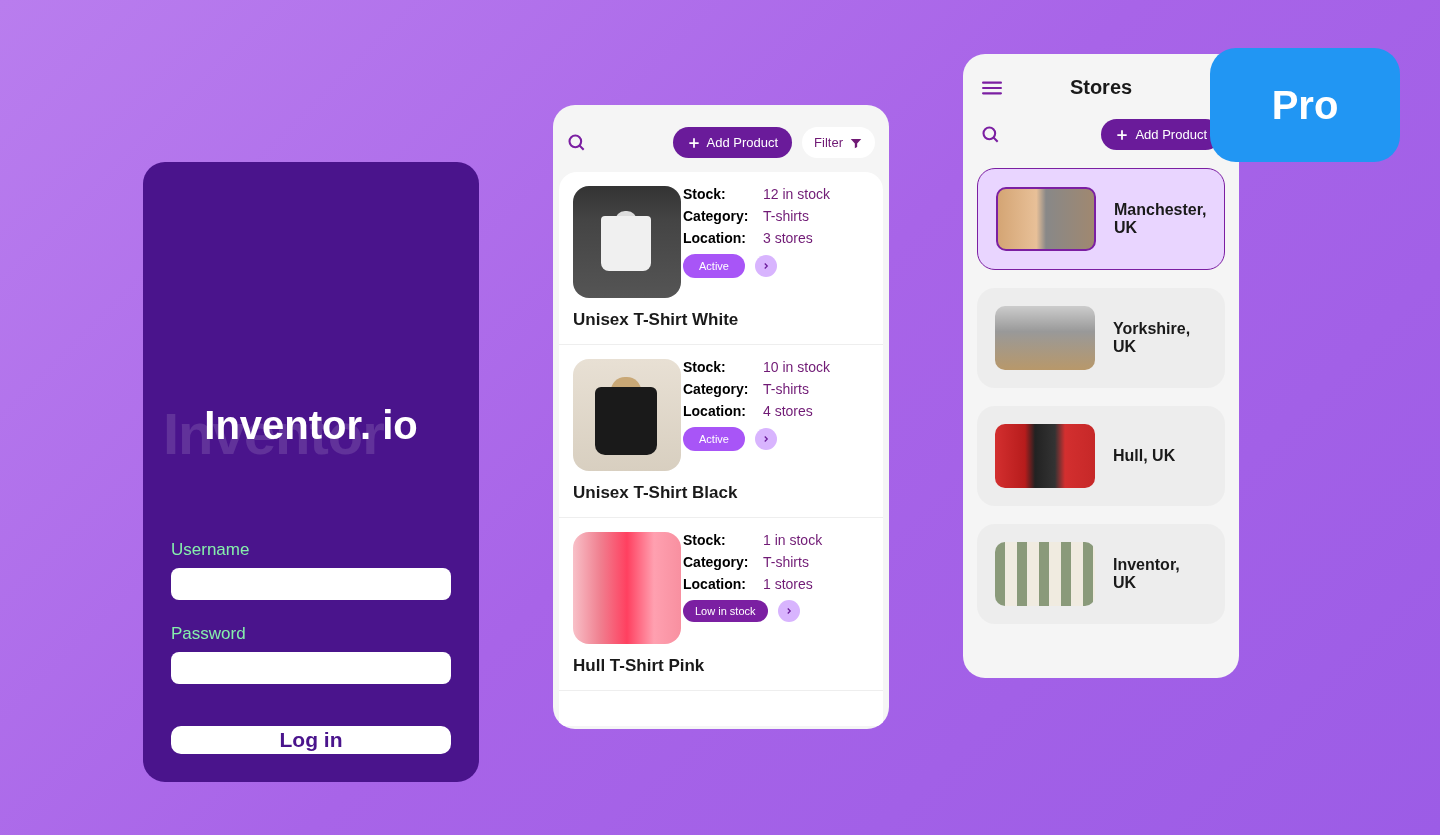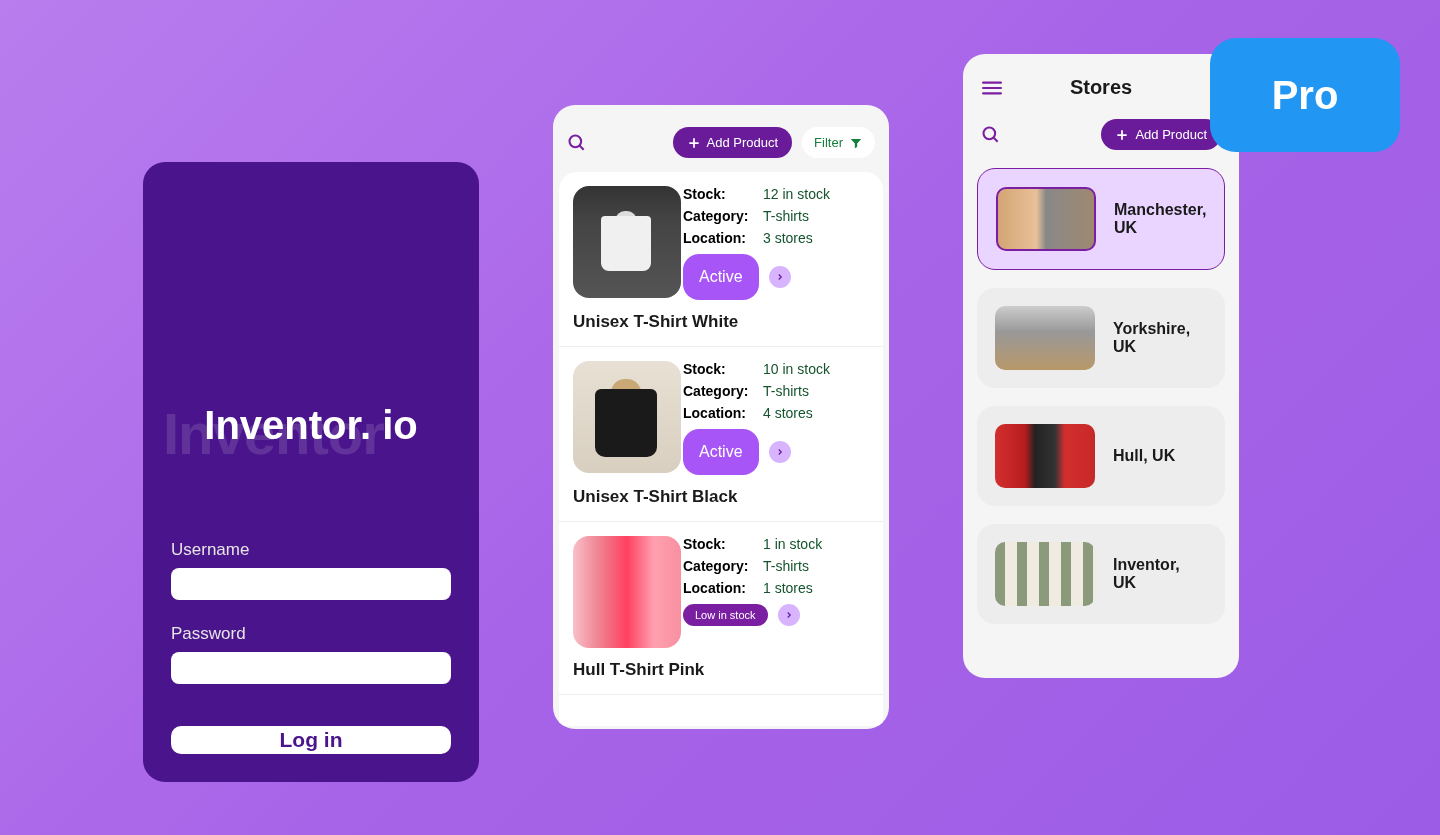--- a/index.html
+++ b/index.html
@@ -7,21 +7,21 @@
   width: 1440px;
   height: 835px;
   background: linear-gradient(135deg, #b97dee 0%, #a864e8 50%, #9c5ce6 100%);
   position: relative;
   overflow: hidden;
 }
 
 
 .pro-badge {
   position: absolute;
-  top: 38px;
+  top: 48px;
   right: 40px;
   width: 190px;
   height: 114px;
   background: #2196f3;
   border-radius: 26px;
   display: flex;
   align-items: center;
   justify-content: center;
   color: white;
   font-size: 40px;
@@ -59,21 +59,21 @@
   font-weight: 600;
   color: white;
 }
 .login-form {
   position: absolute;
   top: 378px;
   left: 28px;
   right: 28px;
 }
 .login-label {
-  color: #e5e5e5;
+  color: #86efac;
   font-size: 17px;
   font-weight: 500;
   margin-bottom: 8px;
 }
 .login-input {
   width: 100%;
   height: 32px;
   background: white;
   border: none;
   border-radius: 8px;
@@ -127,21 +127,21 @@
   padding: 8px 14px;
   font-size: 13px;
   font-weight: 500;
   display: flex;
   align-items: center;
   gap: 6px;
   cursor: pointer;
 }
 .filter-btn {
   background: white;
-  color: #15803d;
+  color: #701a75;
   border: none;
   border-radius: 18px;
   padding: 8px 12px;
   font-size: 13px;
   font-weight: 500;
   display: flex;
   align-items: center;
   gap: 6px;
   cursor: pointer;
 }
@@ -175,32 +175,32 @@
 .thumb-pink { background: linear-gradient(90deg, #f8c0c8 0%, #f08090 25%, #ff4060 50%, #ffa0b0 75%, #f890a0 100%); }
 .product-meta {
   flex: 1;
   font-size: 14px;
 }
 .meta-row {
   display: flex;
   margin-bottom: 6px;
 }
 .meta-label { font-weight: 600; width: 80px; }
-.meta-value { color: #14532d; }
+.meta-value { color: #701a75; }
 .status-row {
   display: flex;
   align-items: center;
   gap: 10px;
   margin-top: 8px;
 }
 .status-pill {
   border: none;
   border-radius: 16px;
-  padding: 14px 16px;
-  font-size: 16px;
+  padding: 6px 16px;
+  font-size: 11px;
   font-weight: 500;
   color: white;
 }
 .status-active { background: #a855f7; }
 .status-low { background: #7b1fa2; font-size: 11px; padding: 5px 12px; }
 .chevron-btn {
   width: 22px;
   height: 22px;
   border-radius: 50%;
   background: #d8b4fe;

